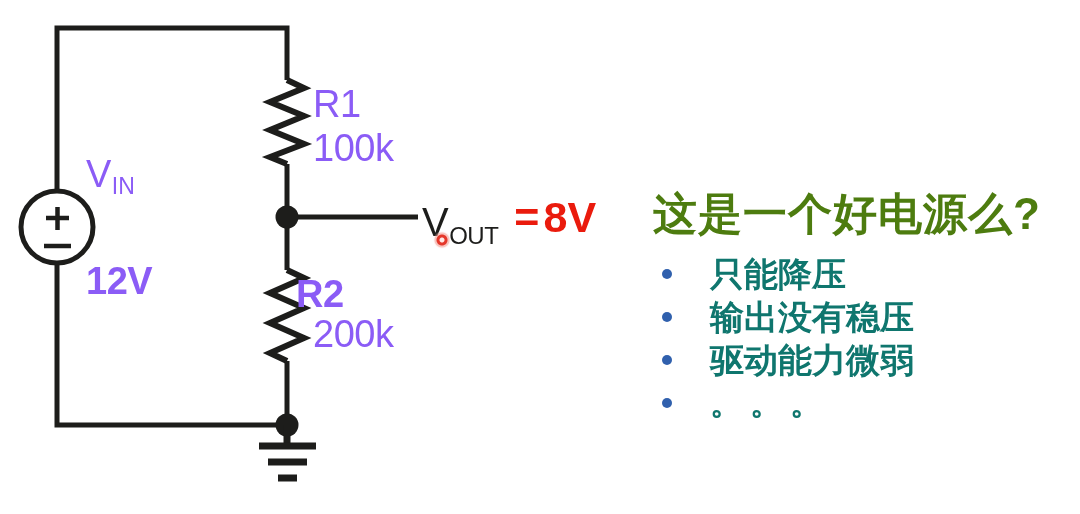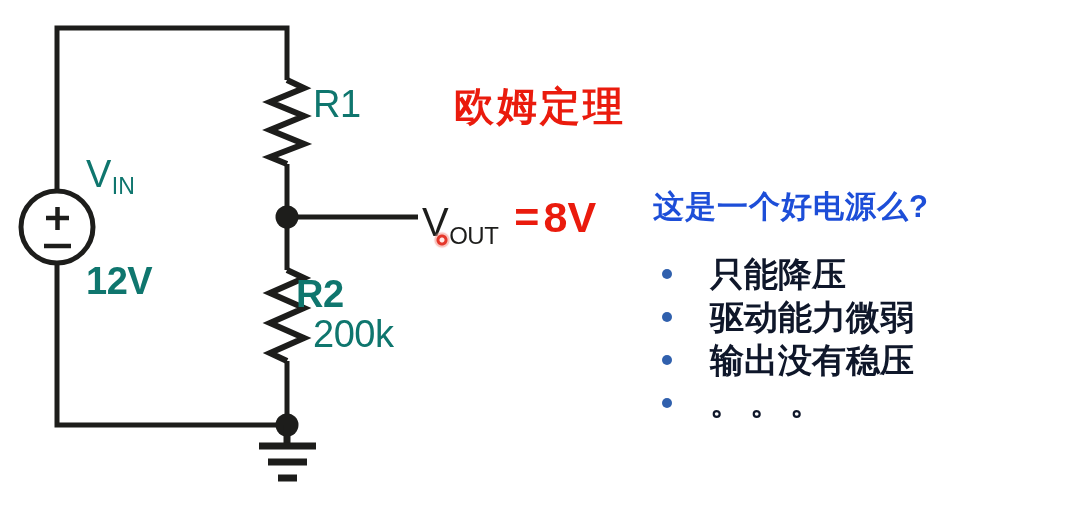--- a/index.html
+++ b/index.html
@@ -3,51 +3,51 @@
 <meta charset="utf-8">
 <style>
   html,body{margin:0;padding:0;}
   body{background:#ffffff;font-family:"Liberation Sans",sans-serif;}
   #stage{
     position:relative;width:1080px;height:514px;background:#ffffff;
     overflow:hidden;font-family:"Liberation Sans",sans-serif;
   }
   
   .lbl{
-    position:absolute;color:#0f766e;white-space:nowrap;line-height:1;
+    position:absolute;color:#8b5cf6;white-space:nowrap;line-height:1;
     font-size:38px;font-weight:normal;letter-spacing:-0.5px;
   }
   .lbl .sub{font-size:23px;position:relative;top:7px;margin-left:1px;letter-spacing:0;}
   .vout-row{position:absolute;left:422px;top:202px;display:flex;align-items:flex-start;white-space:nowrap;}
   .vout-sig{color:#1d1d1b;font-size:40px;line-height:1;letter-spacing:-0.5px;}
   .vout-sig .sub{font-size:24px;position:relative;top:8px;margin-left:1px;}
   .vout-eq{color:#ea1b0d;font-size:43px;line-height:1;font-weight:bold;margin-left:16px;position:relative;top:-6px;}
   .vout-val{color:#ea1b0d;font-size:43px;line-height:1;font-weight:bold;margin-left:4px;position:relative;top:-6px;}
   .red-title{
     position:absolute;left:454px;top:84px;color:#ea1b0d;font-size:40px;
     font-weight:bold;letter-spacing:3px;line-height:1.1;white-space:nowrap;
   }
   .laser-dot{
     position:absolute;left:433px;top:231px;width:18px;height:18px;border-radius:50%;
     background:radial-gradient(circle,#ffe9e6 0 2px,#e5372a 3px 5px,rgba(242,150,140,0.55) 6px 7px,rgba(250,210,205,0.25) 8px,transparent 9px);
   }
   
   .question{
-    position:absolute;left:653px;top:190px;color:#1d4ed8;font-size:31px;
+    position:absolute;left:653px;top:190px;color:#4d7c0f;font-size:44px;
     font-weight:bold;letter-spacing:1px;line-height:1.1;white-space:nowrap;
   }
   .bullet-list{position:absolute;left:656px;top:252px;width:420px;}
   .bullet-row{position:relative;height:43px;}
   .bullet-dot{
     position:absolute;left:6px;top:50%;transform:translateY(-50%);
     width:10px;height:10px;border-radius:50%;background:#3060ad;
   }
   .bullet-text{
     position:absolute;left:54px;top:50%;transform:translateY(-50%);
-    color:#0f172a;font-size:34px;font-weight:bold;line-height:1;white-space:nowrap;
+    color:#0f766e;font-size:34px;font-weight:bold;line-height:1;white-space:nowrap;
   }
   .bullet-text.dots{letter-spacing:8px;font-size:32px;}
   .watermark{
     position:absolute;left:735px;top:469px;font-size:27px;font-weight:bold;
     color:#ffffff;white-space:nowrap;
     text-shadow:2px 3px 3px rgba(105,105,105,0.95),-1px -1px 1px rgba(170,170,170,0.4),1px 1px 0 rgba(130,130,130,0.55);
   }
   svg{position:absolute;left:0;top:0;}
 </style>
 </head>
@@ -87,48 +87,48 @@
         <path d="M 268 462 L 307 462"></path>
         <path d="M 278 478 L 297 478"></path>
       </g>
     </g>
   </svg>
 
   <div class="lbl" style="left:86px;top:155px;"><span>V</span><span class="sub">IN</span></div>
   <div class="lbl" style="left:86px;top:262px;font-weight:bold;">12V</div>
 
   <div class="lbl" style="left:313px;top:85px;">R1</div>
+  <div class="lbl" style="left:313px;top:129px;">100k</div>
 
   <div class="lbl" style="left:296px;top:275px;font-weight:bold;">R2</div>
   <div class="lbl" style="left:313px;top:315px;">200k</div>
 
   <div class="vout-row">
     <span class="vout-sig"><span>V</span><span class="sub">OUT</span></span>
     <span class="vout-eq">=</span>
     <span class="vout-val">8V</span>
   </div>
 
   <div class="laser-dot"></div>
 
-  <div class="red-title">欧姆定理</div>
 
   <div class="question">这是一个好电源么?</div>
 
   <div class="bullet-list">
     <div class="bullet-row">
       <span class="bullet-dot"></span>
       <span class="bullet-text">只能降压</span>
     </div>
     <div class="bullet-row">
       <span class="bullet-dot"></span>
-      <span class="bullet-text">驱动能力微弱</span>
+      <span class="bullet-text">输出没有稳压</span>
     </div>
     <div class="bullet-row">
       <span class="bullet-dot"></span>
-      <span class="bullet-text">输出没有稳压</span>
+      <span class="bullet-text">驱动能力微弱</span>
     </div>
     <div class="bullet-row">
       <span class="bullet-dot"></span>
       <span class="bullet-text dots">。。。</span>
     </div>
   </div>
 
 
 </div>
 

